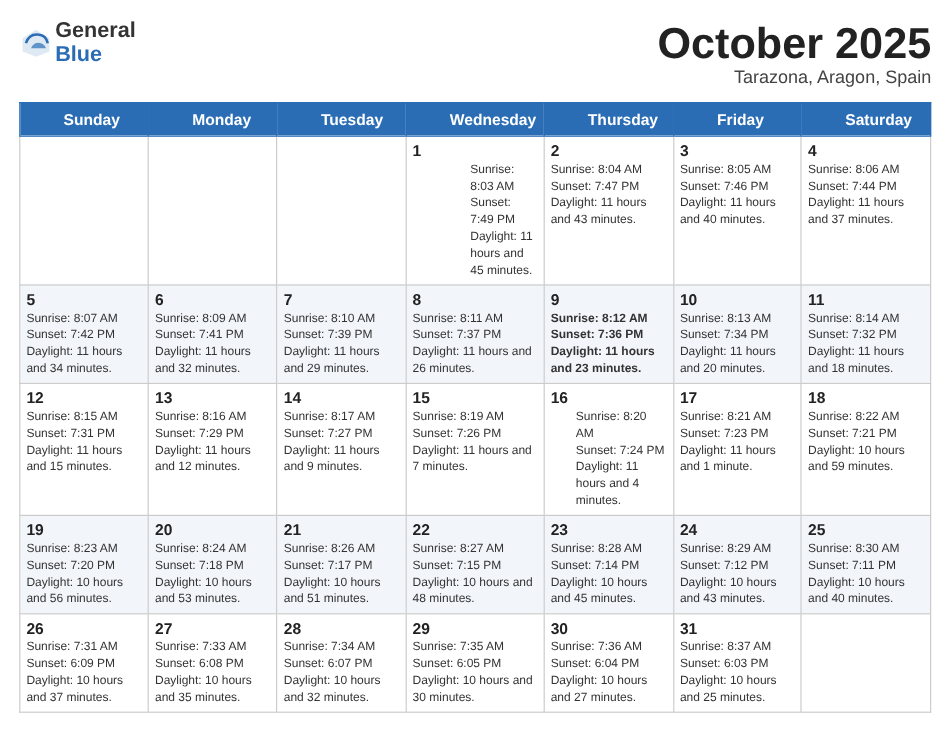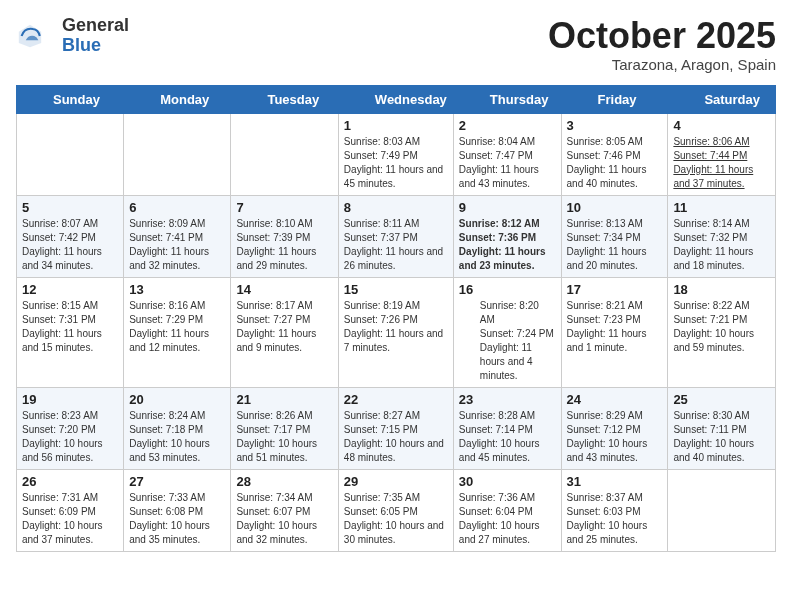--- a/index.html
+++ b/index.html
@@ -20,21 +20,20 @@
       margin-bottom: 12px;
     }
     .logo {
       display: flex;
       align-items: center;
     }
     .logo-text {
       display: flex;
       flex-direction: column;
       line-height: 1.1;
-      margin-left: 16px;
     }
     .logo-general {
       font-size: 18px;
       font-weight: bold;
       color: #333;
     }
     .logo-blue {
       font-size: 18px;
       font-weight: bold;
       color: #2a6db5;
@@ -148,39 +147,39 @@
         <th>Saturday</th>
       </tr>
     </thead>
     <tbody id="calendar-body">
     <tr class="row-1">
           <td class="empty-cell"></td>
           <td class="empty-cell"></td>
           <td class="empty-cell"></td>
           <td>
             <span class="day-num">1</span>
-            <div class="day-info" style="white-space: pre-line;">Sunrise: 8:03 AM
+            <div class="day-info" style="white-space: pre-line; margin-left: 48px;">Sunrise: 8:03 AM
 Sunset: 7:49 PM
 Daylight: 11 hours and 45 minutes.</div>
           </td>
           <td>
             <span class="day-num">2</span>
             <div class="day-info" style="white-space: pre-line;">Sunrise: 8:04 AM
 Sunset: 7:47 PM
 Daylight: 11 hours and 43 minutes.</div>
           </td>
           <td>
             <span class="day-num">3</span>
             <div class="day-info" style="white-space: pre-line;">Sunrise: 8:05 AM
 Sunset: 7:46 PM
 Daylight: 11 hours and 40 minutes.</div>
           </td>
           <td>
             <span class="day-num">4</span>
-            <div class="day-info" style="white-space: pre-line; text-decoration: underline;">Sunrise: 8:06 AM
+            <div class="day-info" style="white-space: pre-line;">Sunrise: 8:06 AM
 Sunset: 7:44 PM
 Daylight: 11 hours and 37 minutes.</div>
           </td>
         </tr>
         <tr class="row-2">
           <td>
             <span class="day-num">5</span>
             <div class="day-info" style="white-space: pre-line;">Sunrise: 8:07 AM
 Sunset: 7:42 PM
 Daylight: 11 hours and 34 minutes.</div>

